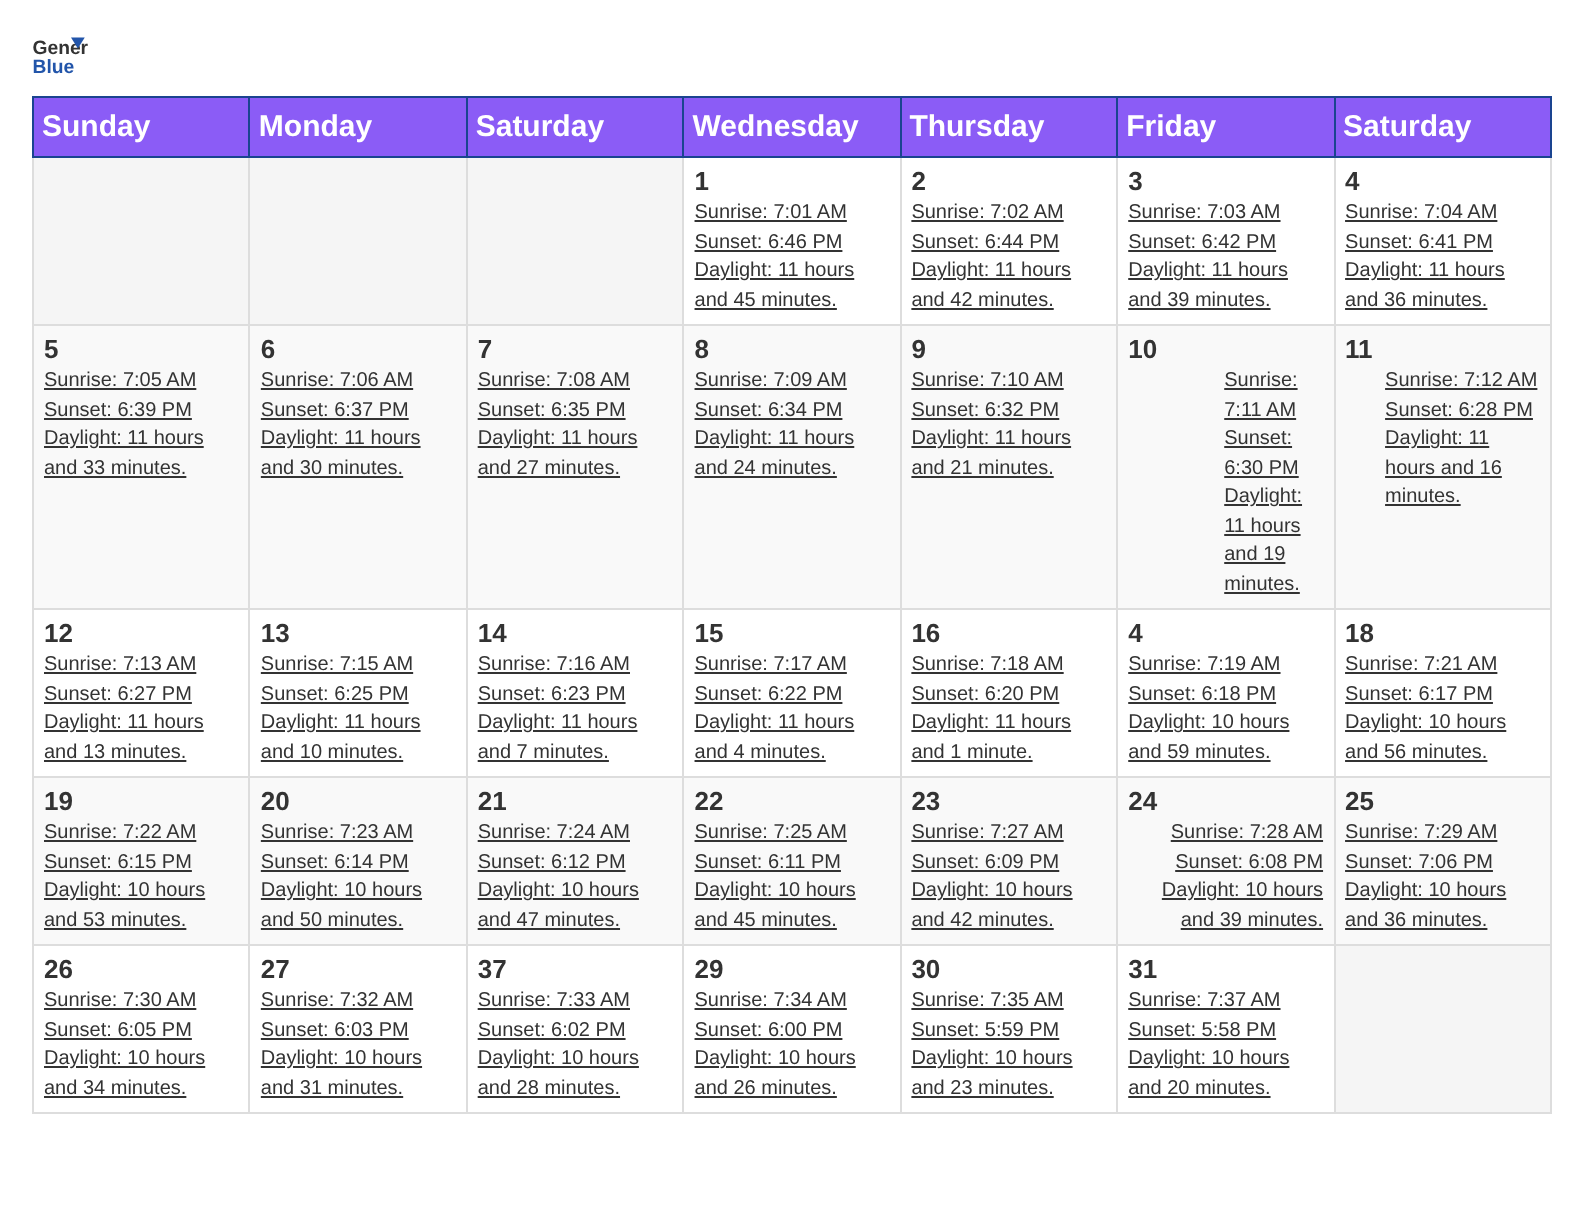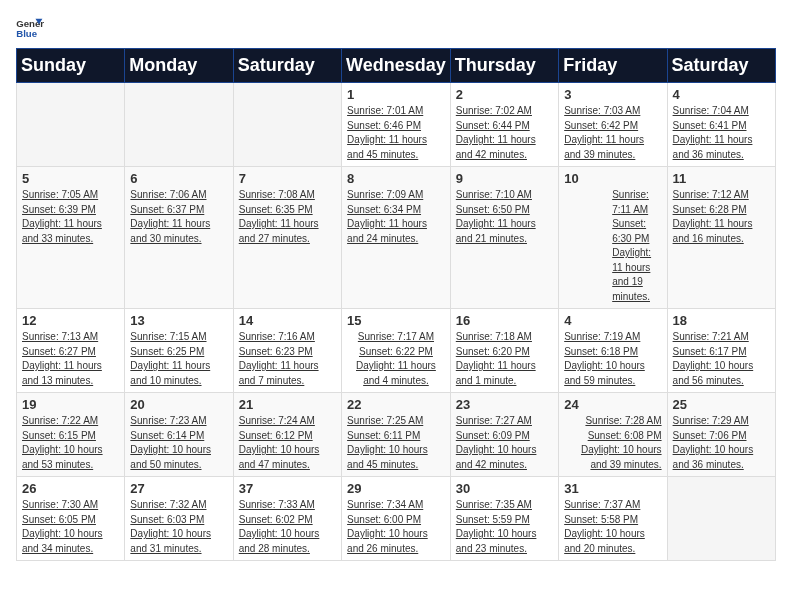--- a/index.html
+++ b/index.html
@@ -36,23 +36,23 @@
     .location {
       font-size: 15px;
       color: #555;
     }
     .calendar {
       width: 100%;
       border-collapse: collapse;
       border: 1px solid #ccc;
     }
     .calendar th {
-      background: #0f172a;
+      background: #8b5cf6;
       color: #fff;
-      font-size: 18px;
+      font-size: 15px;
       font-weight: bold;
       padding: 6px 4px;
       text-align: left;
       border: 1px solid #1a4490;
     }
     .calendar td {
       vertical-align: top;
       border: 1px solid #ddd;
       padding: 4px 5px;
       font-size: 10.5px;
@@ -165,32 +165,32 @@
         </td>
         <td>
           <span class="day-number">8</span>
           <div class="day-info" style="white-space: pre-line;">Sunrise: 7:09 AM
 Sunset: 6:34 PM
 Daylight: 11 hours and 24 minutes.</div>
         </td>
         <td>
           <span class="day-number">9</span>
           <div class="day-info" style="white-space: pre-line;">Sunrise: 7:10 AM
-Sunset: 6:50 PM
+Sunset: 6:32 PM
 Daylight: 11 hours and 21 minutes.</div>
         </td>
         <td>
           <span class="day-number">10</span>
           <div class="day-info" style="white-space: pre-line; margin-left: 48px;">Sunrise: 7:11 AM
 Sunset: 6:30 PM
 Daylight: 11 hours and 19 minutes.</div>
         </td>
         <td>
           <span class="day-number">11</span>
-          <div class="day-info" style="white-space: pre-line;">Sunrise: 7:12 AM
+          <div class="day-info" style="white-space: pre-line; margin-left: 20px;">Sunrise: 7:12 AM
 Sunset: 6:28 PM
 Daylight: 11 hours and 16 minutes.</div>
         </td>
       </tr>
       <tr>
         <td>
           <span class="day-number">12</span>
           <div class="day-info" style="white-space: pre-line;">Sunrise: 7:13 AM
 Sunset: 6:27 PM
 Daylight: 11 hours and 13 minutes.</div>
@@ -202,21 +202,21 @@
 Daylight: 11 hours and 10 minutes.</div>
         </td>
         <td>
           <span class="day-number">14</span>
           <div class="day-info" style="white-space: pre-line;">Sunrise: 7:16 AM
 Sunset: 6:23 PM
 Daylight: 11 hours and 7 minutes.</div>
         </td>
         <td>
           <span class="day-number">15</span>
-          <div class="day-info" style="white-space: pre-line; text-align: center;">Sunrise: 7:17 AM
+          <div class="day-info" style="white-space: pre-line;">Sunrise: 7:17 AM
 Sunset: 6:22 PM
 Daylight: 11 hours and 4 minutes.</div>
         </td>
         <td>
           <span class="day-number">16</span>
           <div class="day-info" style="white-space: pre-line;">Sunrise: 7:18 AM
 Sunset: 6:20 PM
 Daylight: 11 hours and 1 minute.</div>
         </td>
         <td>

